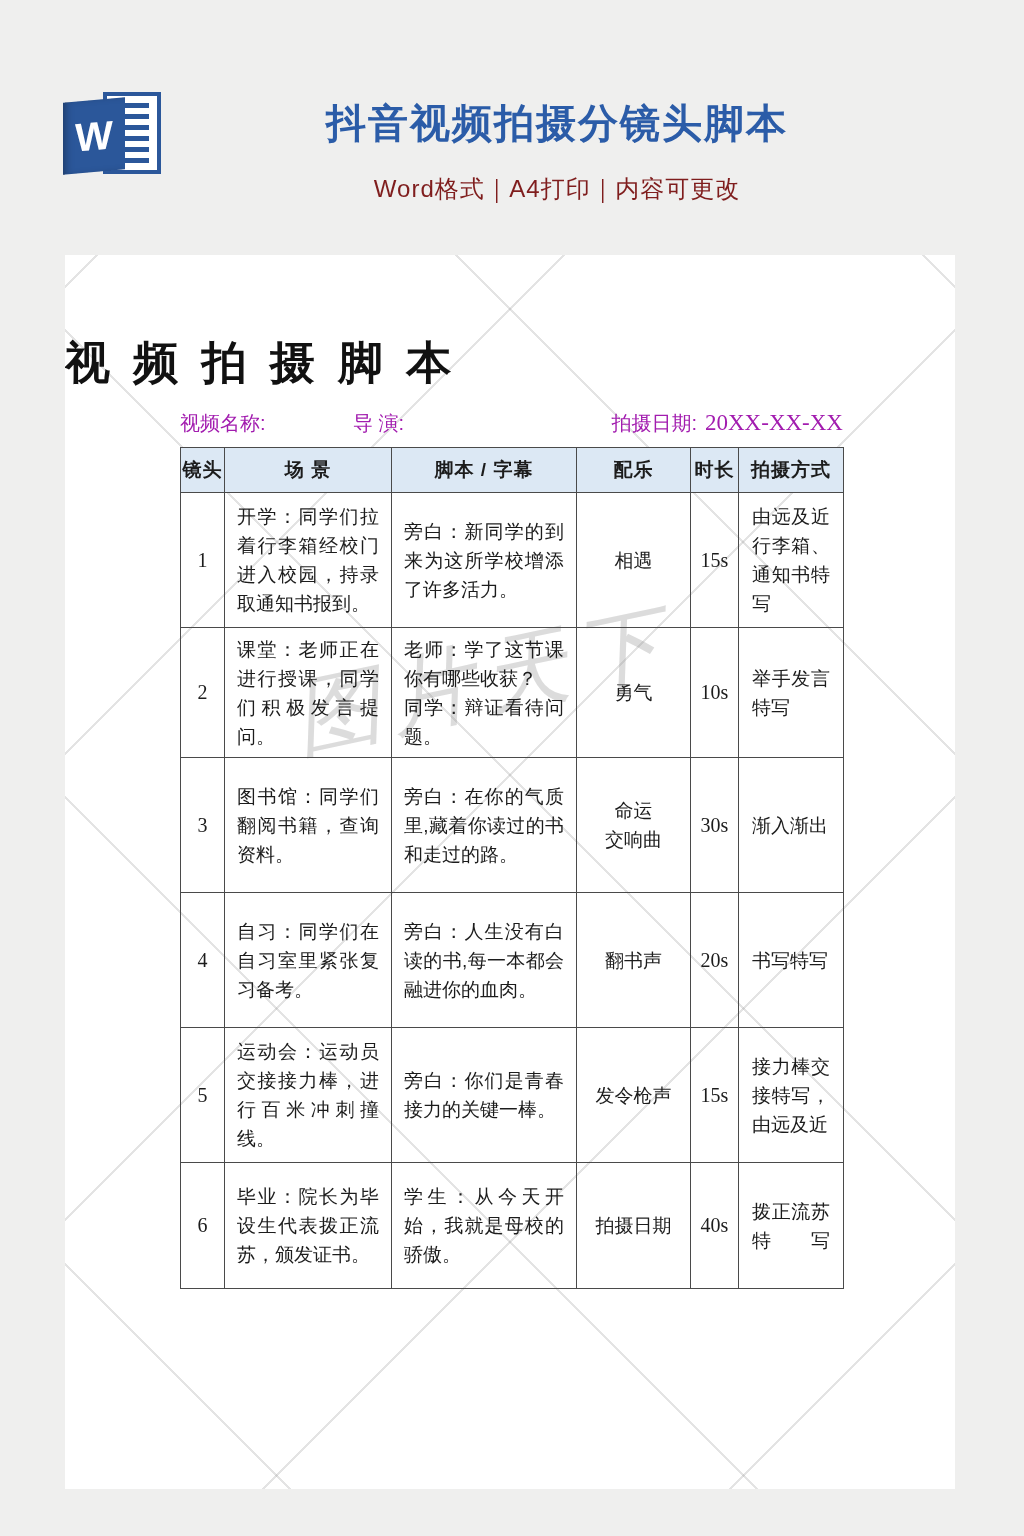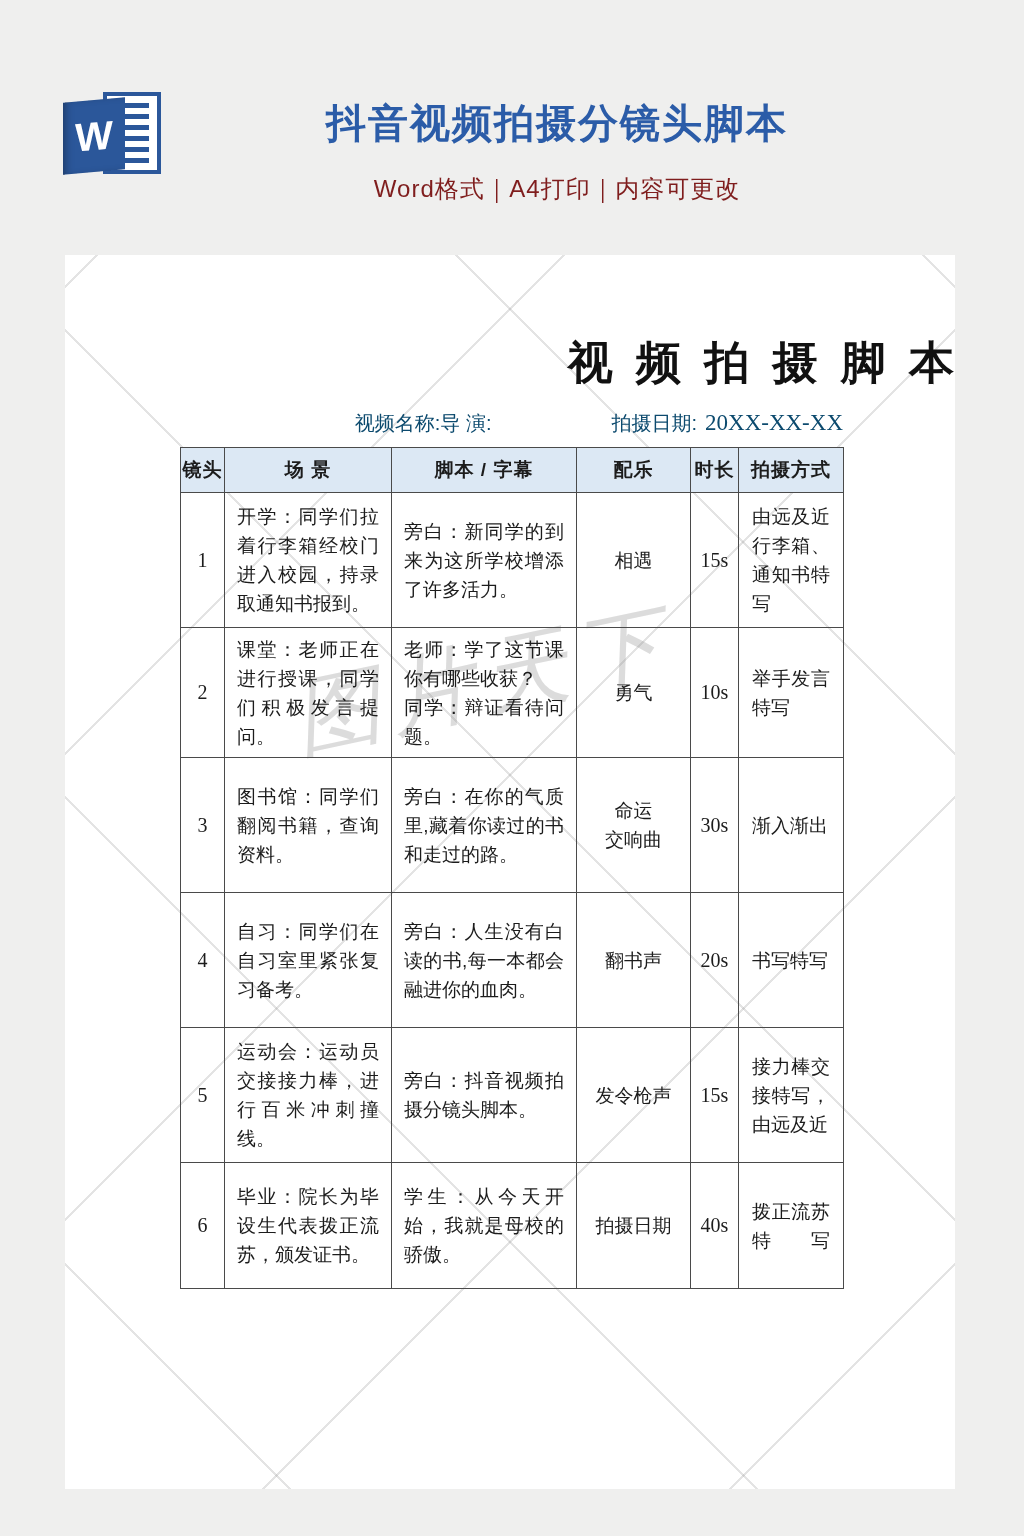--- a/index.html
+++ b/index.html
@@ -51,30 +51,30 @@
   }
   .watermark-text {
     position:absolute; left:225px; top:360px; width:460px;
     font-family:"DejaVu Serif","Liberation Serif",serif;
     font-style:italic; font-size:86px; letter-spacing:10px;
     color:rgba(140,140,140,.30);
     transform:rotate(-12deg); pointer-events:none; white-space:nowrap;
   }
 
   .doc-title {
-    position:absolute; left:0; right:0; top:78px; text-align:right;
+    position:absolute; left:0; right:0; top:78px; text-align:left;
     font-family:"Liberation Serif","DejaVu Serif",serif;
     font-weight:bold; font-size:45px; color:#111; letter-spacing:1px;
     word-spacing:10px;
   }
 
   .meta-row {
     position:absolute; left:115px; top:155px; width:663px;
-    display:flex; justify-content:flex-end; align-items:baseline;
-    font-size:20px; color:#0c4a6e;
+    display:flex; justify-content:space-between; align-items:baseline;
+    font-size:20px; color:#a21caf;
   }
   .meta-date .serif-val {
     font-family:"Liberation Serif","DejaVu Serif",serif; font-size:23px;
     margin-left:8px;
   }
   .meta-director { margin-right:120px; }
 
   
   .script-table {
     position:absolute; left:115px; top:192px; width:663px;
@@ -188,21 +188,21 @@
         <td class="c-no">4</td>
         <td class="c-scene">自习：同学们在自习室里紧张复习备考。</td>
         <td class="c-script">旁白：人生没有白读的书,每一本都会融进你的血肉。</td>
         <td class="c-music">翻书声</td>
         <td class="c-dur">20s</td>
         <td class="c-method">书写特写</td>
       </tr>
       <tr>
         <td class="c-no">5</td>
         <td class="c-scene">运动会：运动员交接接力棒，进行百米冲刺撞线。</td>
-        <td class="c-script">旁白：抖音视频拍摄分镜头脚本。</td>
+        <td class="c-script">旁白：你们是青春接力的关键一棒。</td>
         <td class="c-music">发令枪声</td>
         <td class="c-dur">15s</td>
         <td class="c-method">接力棒交接特写，由远及近</td>
       </tr>
       <tr>
         <td class="c-no">6</td>
         <td class="c-scene">毕业：院长为毕设生代表拨正流苏，颁发证书。</td>
         <td class="c-script">学生：从今天开始，我就是母校的骄傲。</td>
         <td class="c-music">拍摄日期</td>
         <td class="c-dur">40s</td>

